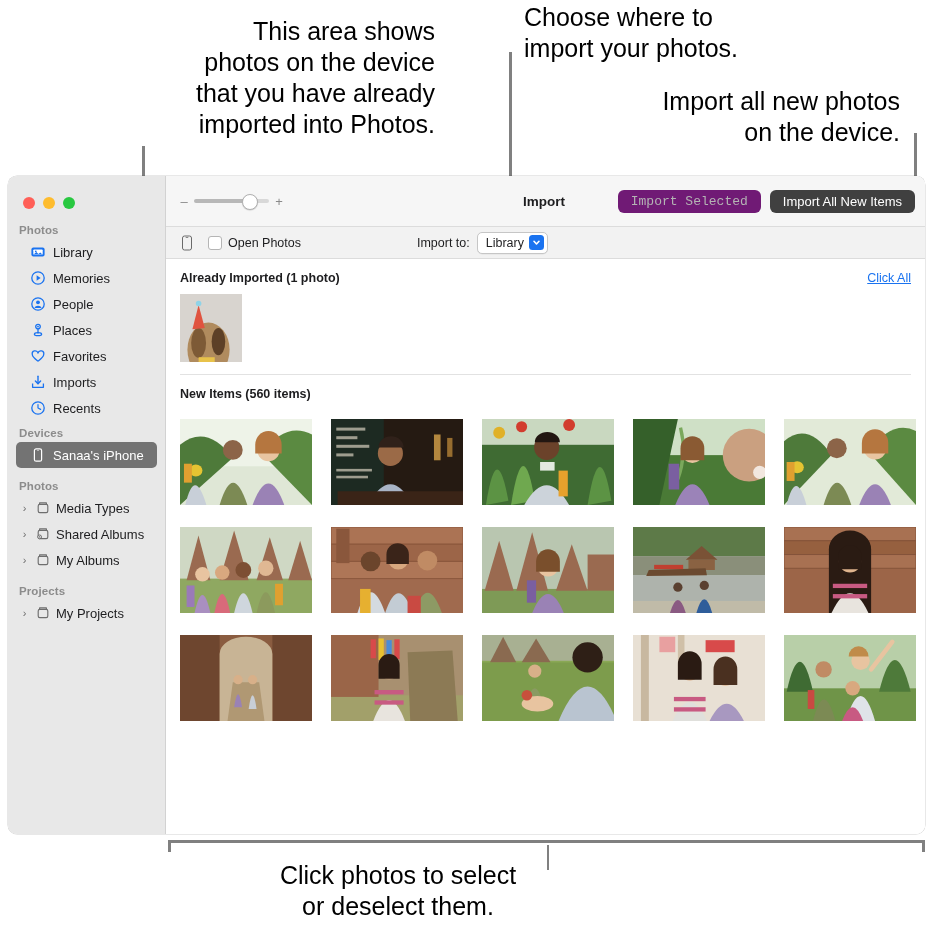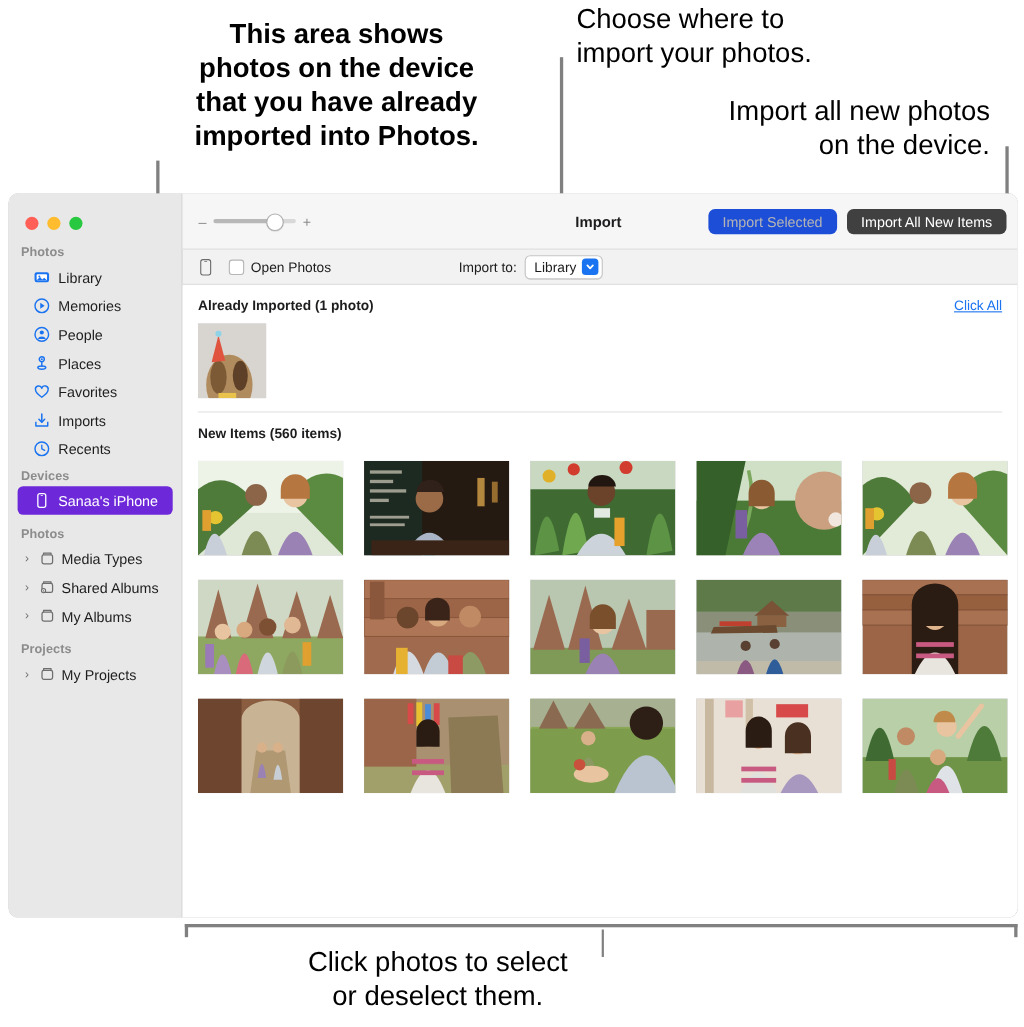--- a/index.html
+++ b/index.html
@@ -15,21 +15,21 @@
 
   
   .callout{
     position:absolute;
     font-family:"Liberation Sans", sans-serif;
     font-size:25px;
     line-height:31px;
     color:#000000;
     white-space:pre-line;
   }
-  #callout-1{ left:156px; top:16px; width:300px; text-align:center;font-weight:bold; }
+  #callout-1{ left:135px; top:16px; width:300px; text-align:right; }
   #callout-2{ left:524px; top:2px;  width:300px; text-align:left; }
   #callout-3{ left:600px; top:86px; width:300px; text-align:right; }
   #callout-4{ left:248px; top:860px;width:300px; text-align:center; }
 
   .leader{ position:absolute; background:#808080; }
   
   #leader-1{ left:142px; top:146px; width:3px; height:145px; }
   #leader-2{ left:509px; top:52px;  width:3px; height:185px; }
   #leader-3{ left:914px; top:133px; width:3px; height:72px;  }
   #leader-4{ left:547px; top:845px; width:2px; height:25px;  }
@@ -78,21 +78,21 @@
     font-size:11.5px; font-weight:bold; color:#8c8c8c;
     padding:4px 0 3px 11px; letter-spacing:0.1px;
   }
   .sb-item{
     display:flex; align-items:center; gap:7px;
     height:26px; margin:0 8px; padding-left:14px;
     border-radius:5px; font-size:13px; color:#1d1d1f;
     box-sizing:border-box;
   }
   .sb-item.twisty{ padding-left:3px; gap:5px; }
-  .sb-item.selected{ background:#6d28d9; color:#ffffff; }
+  .sb-item.selected{ background:#737373; color:#ffffff; }
   .sb-ico{ width:16px;height:16px;flex:0 0 16px; display:inline-flex;align-items:center;justify-content:center; }
   .sb-ico svg{ display:block; }
   .twisty-arrow{
     width:11px;flex:0 0 11px;text-align:center;
     font-size:11px;color:#6e6e6e;line-height:1;
   }
   .sb-label{ white-space:nowrap; }
 
   
   #main{ flex:1; display:flex; flex-direction:column; min-width:0; background:#ffffff; }
@@ -122,21 +122,21 @@
     display:flex; align-items:center;
     font-size:13.5px; font-weight:bold; color:#1d1d1f;
   }
   .tb-buttons{ margin-left:auto; display:flex; align-items:center; gap:9px; }
   .btn{
     font-size:13px; border-radius:6px; border:none;
     padding:0 13px; height:23px; line-height:23px;
     font-family:"Liberation Sans", sans-serif;
     white-space:nowrap;
   }
-  .btn.disabled{ background:#1d4ed8; color:#b4b4b4; }
+  .btn.disabled{ background:#701a75; color:#b4b4b4;font-family:Liberation Mono, monospace; }
   .btn.primary{ background:#404040; color:#ffffff; }
 
   #subbar{
     height:32px; flex:0 0 32px;
     background:#f2f2f2;
     border-bottom:1px solid #dcdcdc;
     display:flex; align-items:center;
     padding:0 14px;
     box-sizing:border-box;
     font-size:12.5px; color:#1d1d1f;

